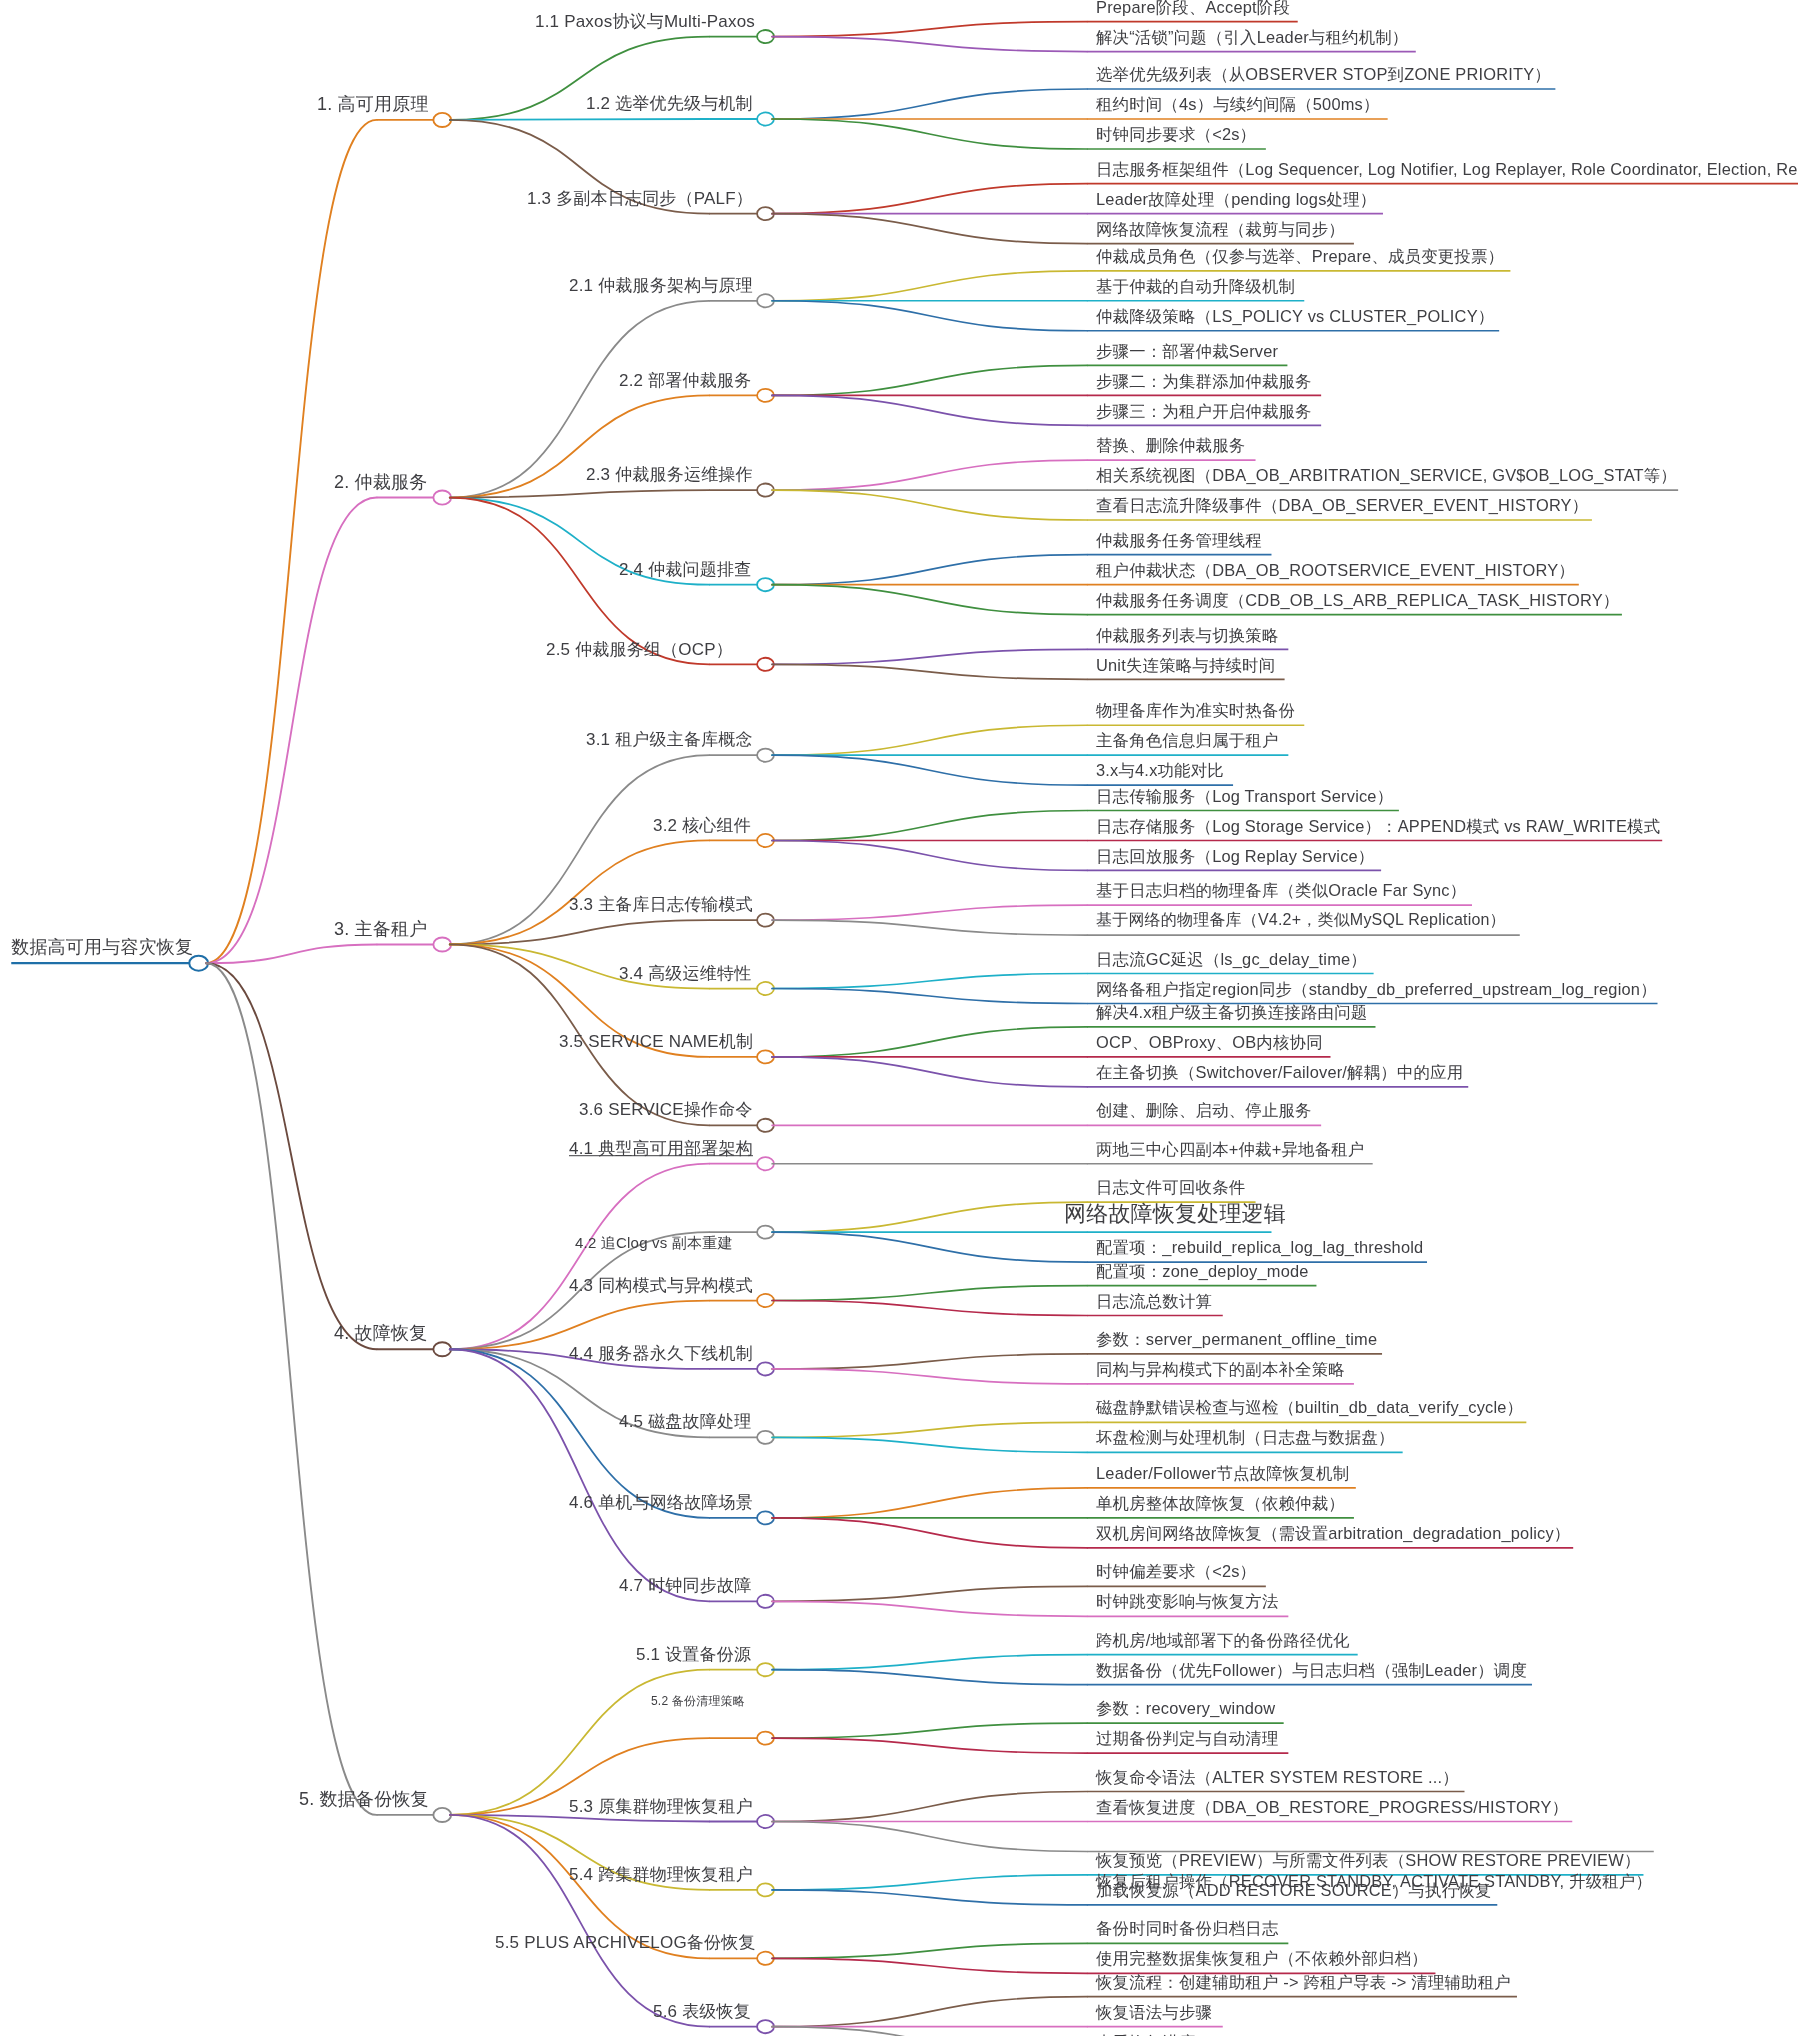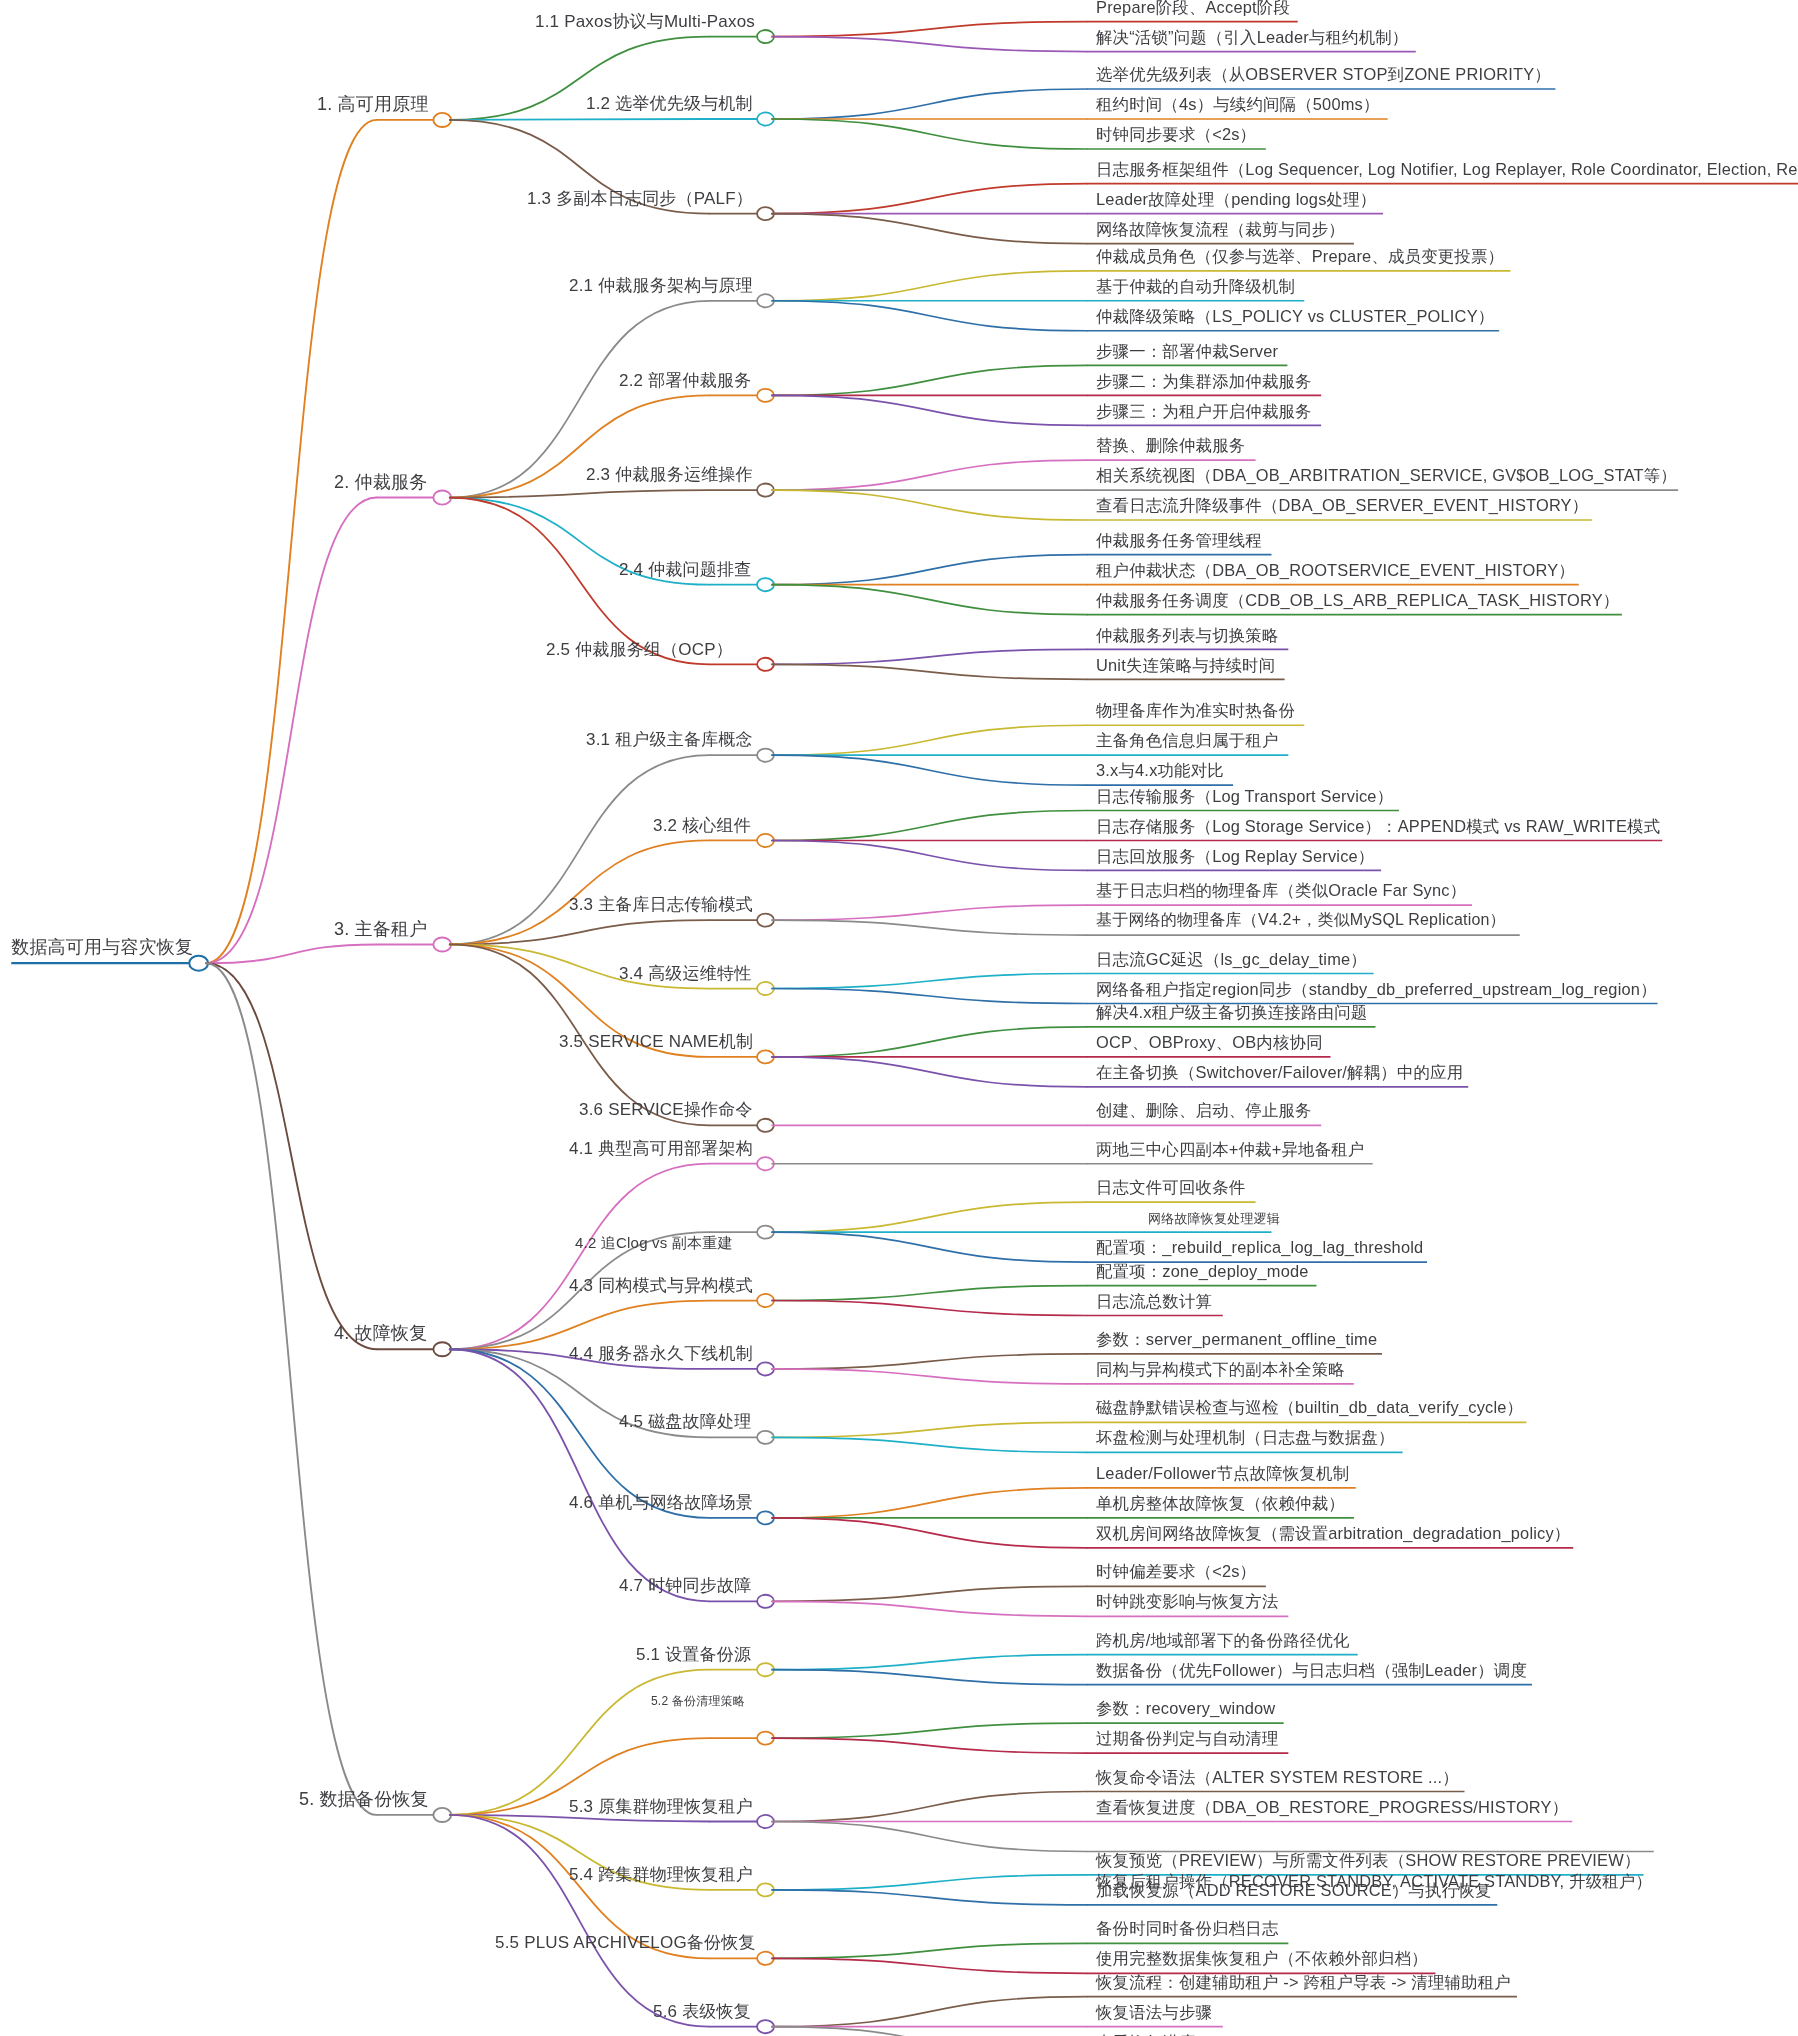--- a/index.html
+++ b/index.html
@@ -298,25 +298,25 @@
       <div class="lbl lvl2" style="left: 619px; top: 985px; font-size: 17px;">3.4 高级运维特性</div>
       <div class="lbl lvl3" style="left: 1096px; top: 970px; font-size: 16.4px;">日志流GC延迟（ls_gc_delay_time）</div>
       <div class="lbl lvl3" style="left: 1096px; top: 1000px; font-size: 16.4px;">网络备租户指定region同步（standby_db_preferred_upstream_log_region）</div>
       <div class="lbl lvl2" style="left: 559px; top: 1053px; font-size: 17px;">3.5 SERVICE NAME机制</div>
       <div class="lbl lvl3" style="left: 1096px; top: 1023px; font-size: 16.4px;">解决4.x租户级主备切换连接路由问题</div>
       <div class="lbl lvl3" style="left: 1096px; top: 1053px; font-size: 16.4px;">OCP、OBProxy、OB内核协同</div>
       <div class="lbl lvl3" style="left: 1096px; top: 1083px; font-size: 16.4px;">在主备切换（Switchover/Failover/解耦）中的应用</div>
       <div class="lbl lvl2" style="left: 579px; top: 1121px; font-size: 17px;">3.6 SERVICE操作命令</div>
       <div class="lbl lvl3" style="left: 1096px; top: 1121px; font-size: 16.4px;">创建、删除、启动、停止服务</div>
       <div class="lbl lvl1" style="left: 334px; top: 1345px; font-size: 18px;">4. 故障恢复</div>
-      <div class="lbl lvl2" style="left: 569px; top: 1160px; font-size: 17px;">4.1 典型高可用部署架构</div>
+      <div class="lbl lvl2" style="left: 569px; top: 1160px; font-size: 17px; text-decoration: underline;">4.1 典型高可用部署架构</div>
       <div class="lbl lvl3" style="left: 1096px; top: 1160px; font-size: 16.4px;">两地三中心四副本+仲裁+异地备租户</div>
       <div class="lbl lvl2" style="left: 575px; top: 1228px; font-size: 15px; margin-top: 25px;">4.2 追Clog vs 副本重建</div>
       <div class="lbl lvl3" style="left: 1096px; top: 1198px; font-size: 16.4px;">日志文件可回收条件</div>
-      <div class="lbl lvl3" style="left: 1148px; top: 1228px; font-size: 13px;">网络故障恢复处理逻辑</div>
+      <div class="lbl lvl3" style="left: 1064px; top: 1228px; font-size: 22px;">网络故障恢复处理逻辑</div>
       <div class="lbl lvl3" style="left: 1096px; top: 1258px; font-size: 16.4px;">配置项：_rebuild_replica_log_lag_threshold</div>
       <div class="lbl lvl2" style="left: 569px; top: 1297px; font-size: 17px;">4.3 同构模式与异构模式</div>
       <div class="lbl lvl3" style="left: 1096px; top: 1282px; font-size: 16.4px;">配置项：zone_deploy_mode</div>
       <div class="lbl lvl3" style="left: 1096px; top: 1312px; font-size: 16.4px;">日志流总数计算</div>
       <div class="lbl lvl2" style="left: 569px; top: 1365px; font-size: 17px;">4.4 服务器永久下线机制</div>
       <div class="lbl lvl3" style="left: 1096px; top: 1350px; font-size: 16.4px;">参数：server_permanent_offline_time</div>
       <div class="lbl lvl3" style="left: 1096px; top: 1380px; font-size: 16.4px;">同构与异构模式下的副本补全策略</div>
       <div class="lbl lvl2" style="left: 619px; top: 1433px; font-size: 17px;">4.5 磁盘故障处理</div>
       <div class="lbl lvl3" style="left: 1096px; top: 1418px; font-size: 16.4px;">磁盘静默错误检查与巡检（builtin_db_data_verify_cycle）</div>
       <div class="lbl lvl3" style="left: 1096px; top: 1448px; font-size: 16.4px;">坏盘检测与处理机制（日志盘与数据盘）</div>

